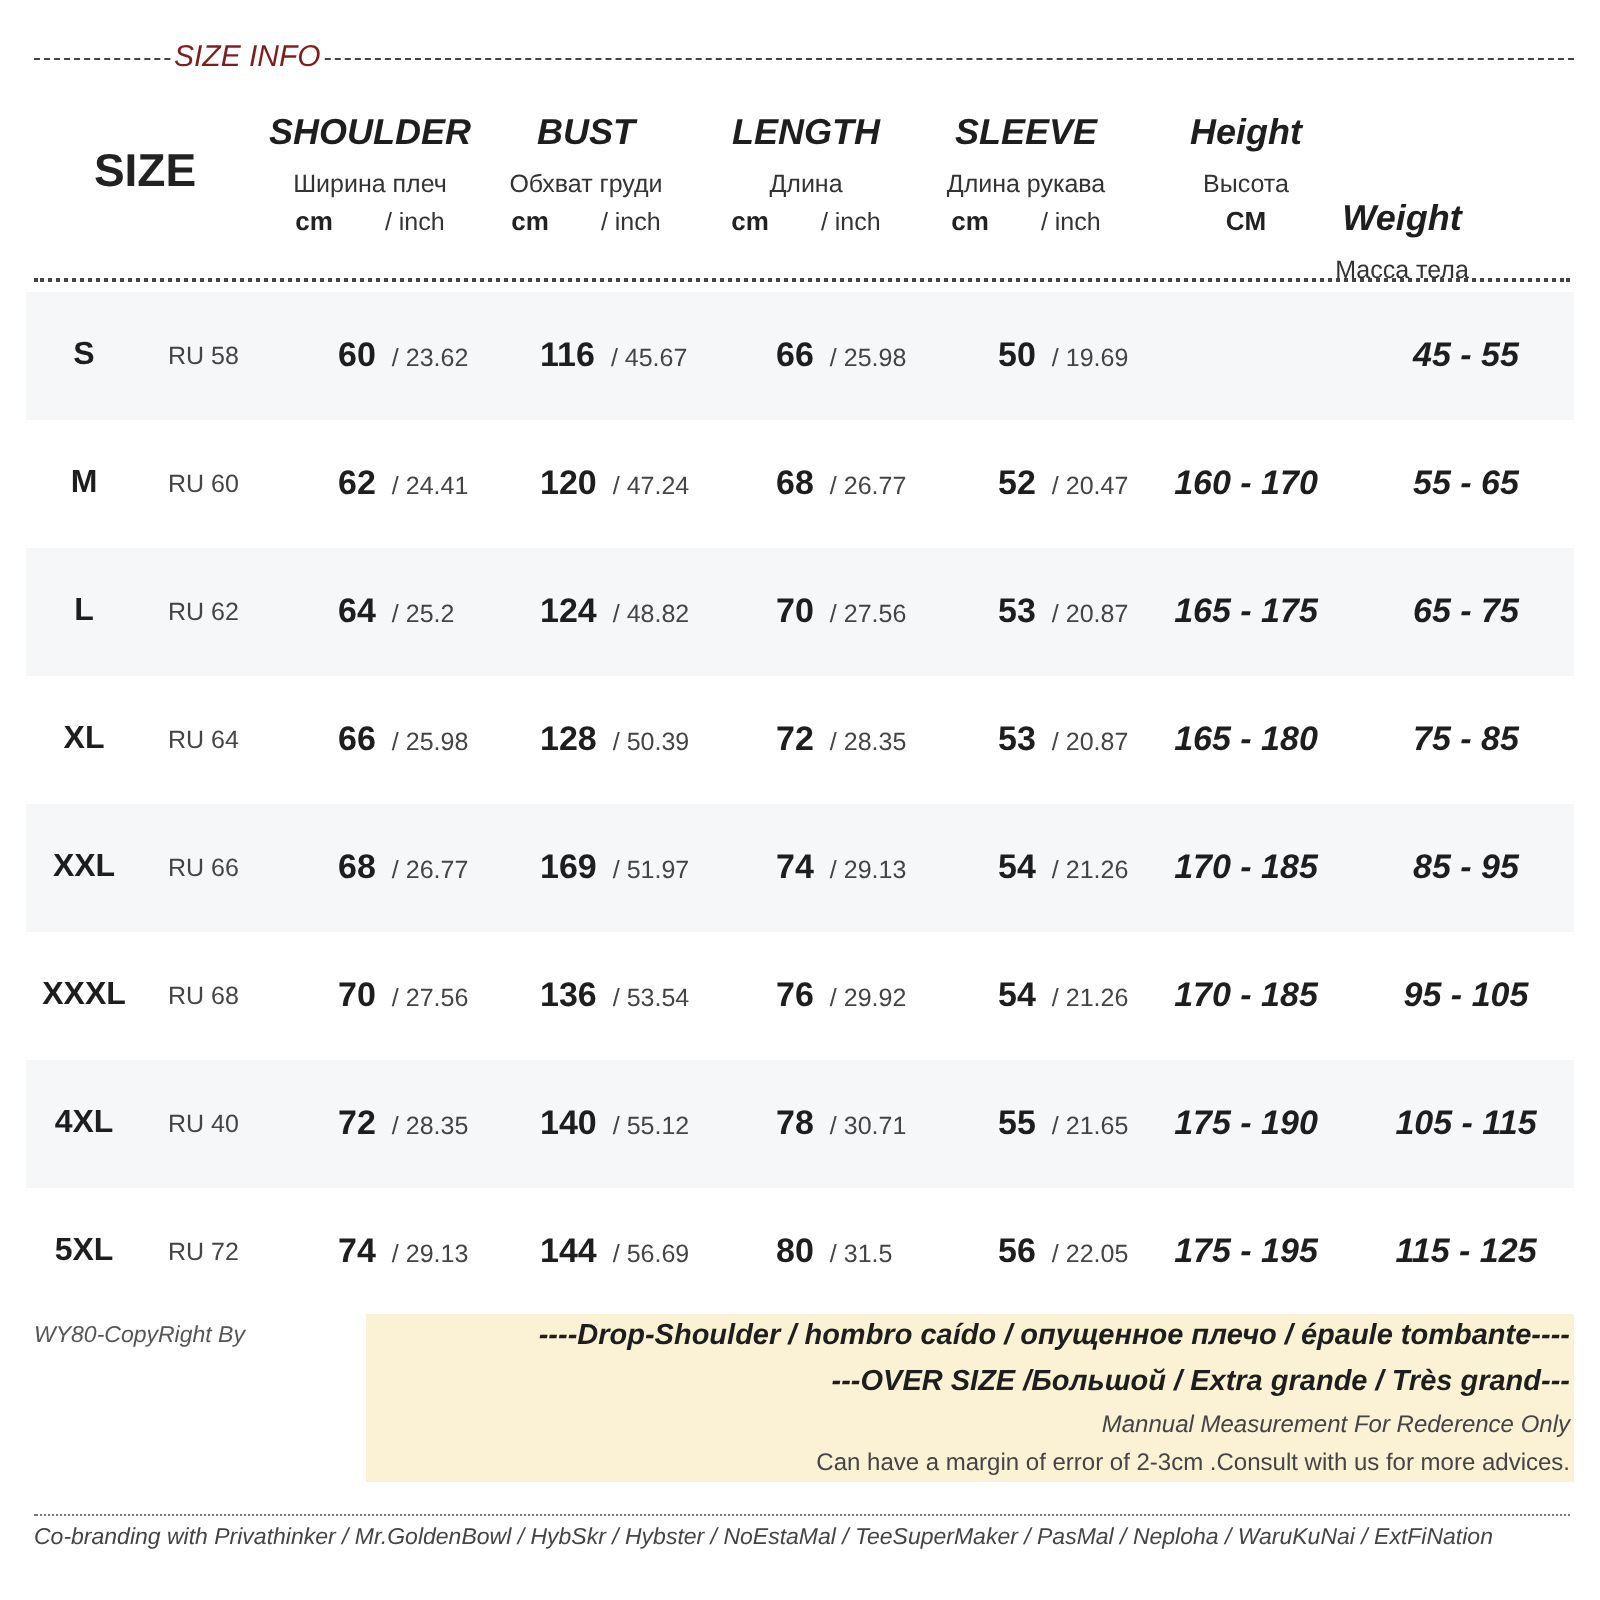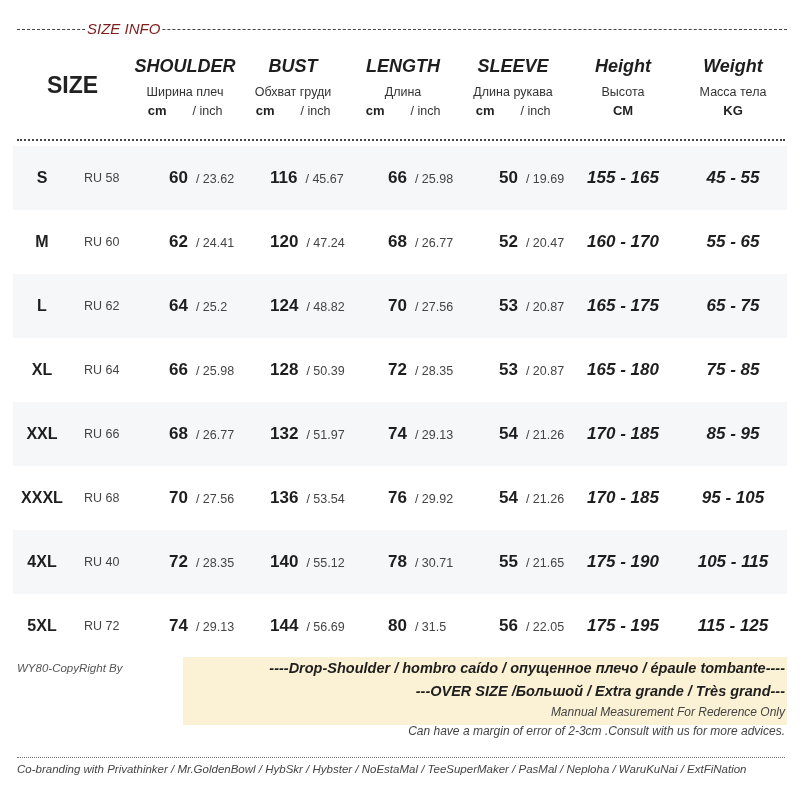--- a/index.html
+++ b/index.html
@@ -40,27 +40,27 @@
   .c-sh { left: 145px; }
   .c-bu { left: 246px; }
   .c-le { left: 364px; }
   .c-sl { left: 475px; }
   .c-he { left: 560px; width: 100px; text-align: center; font-weight: bold; font-style: italic; font-size: 17px; color: #1e1e1e; }
   .c-we { left: 670px; width: 100px; text-align: center; font-weight: bold; font-style: italic; font-size: 17px; color: #1e1e1e; }
 
   
   .copyright { left: 17px; top: 662px; font-style: italic; font-size: 11.5px; color: #555; }
   .note-box {
-    left: 183px; top: 657px; width: 604px; height: 68px; background: #fbf1d4;
+    left: 183px; top: 657px; width: 604px; height: 84px; background: #fbf1d4;
     text-align: right; box-sizing: border-box; padding: 0 2px 0 0;
   }
   .note-1 { font-weight: bold; font-style: italic; font-size: 14.5px; color: #1e1e1e; line-height: 20px; margin-top: 1px; white-space: nowrap; }
   .note-2 { font-weight: bold; font-style: italic; font-size: 14.5px; color: #1e1e1e; line-height: 20px; margin-top: 3px; white-space: nowrap; }
   .note-3 { font-style: italic; font-size: 12px; color: #444; line-height: 16px; margin-top: 3px; white-space: nowrap; }
-  .note-4 { font-style: italic; font-size: 12px; color: #444; line-height: 16px; margin-top: 3px; white-space: nowrap; }
+  .note-4 { font-size: 12px; color: #444; line-height: 16px; margin-top: 3px; white-space: nowrap; }
 
   .foot-line { left: 17px; top: 757px; width: 768px; height: 0; border-top: 1px dotted #777; }
   .cobrand { left: 17px; top: 763px; font-style: italic; font-size: 11.5px; color: #444; white-space: nowrap; }
 </style>
 </head>
 <body>
 
 <div class="abs title-line"></div>
 <div class="abs title-text">SIZE INFO</div>
 
@@ -89,37 +89,36 @@
   <div class="h2">Длина рукава</div>
   <div class="h3"><span class="cm">cm</span><span class="inch">/ inch</span></div>
 </div>
 
 <div class="hcol" style="left:573px; width:100px;">
   <div class="h1">Height</div>
   <div class="h2">Высота</div>
   <div class="h3b">CM</div>
 </div>
 
-<div class="hcol" style="left:683px; width:100px;">
+<div class="hcol" style="left:651px; width:100px;margin-top:43px;">
   <div class="h1">Weight</div>
   <div class="h2">Масса тела</div>
   <div class="h3b">KG</div>
 </div>
 
 <div class="abs dot-line"></div>
 
 <div class="abs rows">
   <div class="row shade">
     <div class="cell c-size">S</div>
     <div class="cell c-ru">RU 58</div>
     <div class="cell c-sh"><span class="big">60</span><span class="small">/ 23.62</span></div>
     <div class="cell c-bu"><span class="big">116</span><span class="small">/ 45.67</span></div>
     <div class="cell c-le"><span class="big">66</span><span class="small">/ 25.98</span></div>
     <div class="cell c-sl"><span class="big">50</span><span class="small">/ 19.69</span></div>
-    <div class="cell c-he">155 - 165</div>
     <div class="cell c-we">45 - 55</div>
   </div>
   <div class="row">
     <div class="cell c-size">M</div>
     <div class="cell c-ru">RU 60</div>
     <div class="cell c-sh"><span class="big">62</span><span class="small">/ 24.41</span></div>
     <div class="cell c-bu"><span class="big">120</span><span class="small">/ 47.24</span></div>
     <div class="cell c-le"><span class="big">68</span><span class="small">/ 26.77</span></div>
     <div class="cell c-sl"><span class="big">52</span><span class="small">/ 20.47</span></div>
     <div class="cell c-he">160 - 170</div>
@@ -142,21 +141,21 @@
     <div class="cell c-bu"><span class="big">128</span><span class="small">/ 50.39</span></div>
     <div class="cell c-le"><span class="big">72</span><span class="small">/ 28.35</span></div>
     <div class="cell c-sl"><span class="big">53</span><span class="small">/ 20.87</span></div>
     <div class="cell c-he">165 - 180</div>
     <div class="cell c-we">75 - 85</div>
   </div>
   <div class="row shade">
     <div class="cell c-size">XXL</div>
     <div class="cell c-ru">RU 66</div>
     <div class="cell c-sh"><span class="big">68</span><span class="small">/ 26.77</span></div>
-    <div class="cell c-bu"><span class="big">132</span><span class="small">/ 51.97</span></div>
+    <div class="cell c-bu"><span class="big">169</span><span class="small">/ 51.97</span></div>
     <div class="cell c-le"><span class="big">74</span><span class="small">/ 29.13</span></div>
     <div class="cell c-sl"><span class="big">54</span><span class="small">/ 21.26</span></div>
     <div class="cell c-he">170 - 185</div>
     <div class="cell c-we">85 - 95</div>
   </div>
   <div class="row">
     <div class="cell c-size">XXXL</div>
     <div class="cell c-ru">RU 68</div>
     <div class="cell c-sh"><span class="big">70</span><span class="small">/ 27.56</span></div>
     <div class="cell c-bu"><span class="big">136</span><span class="small">/ 53.54</span></div>

